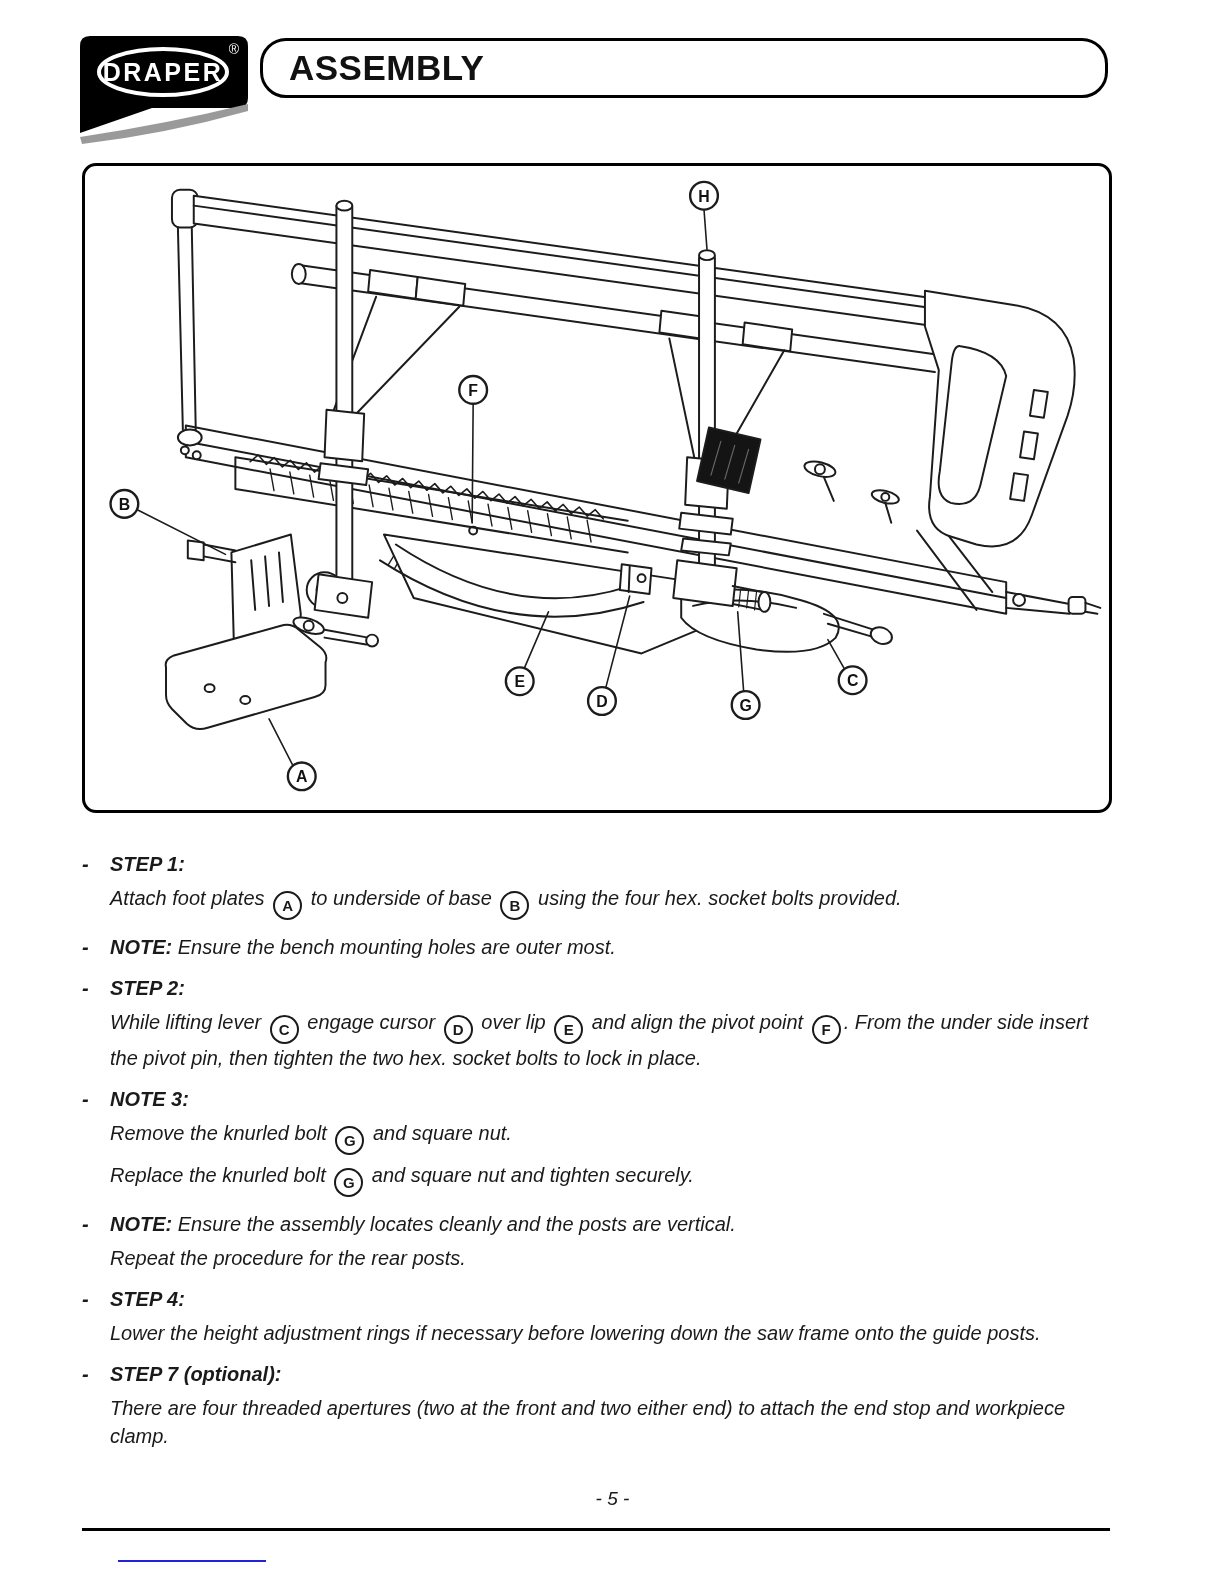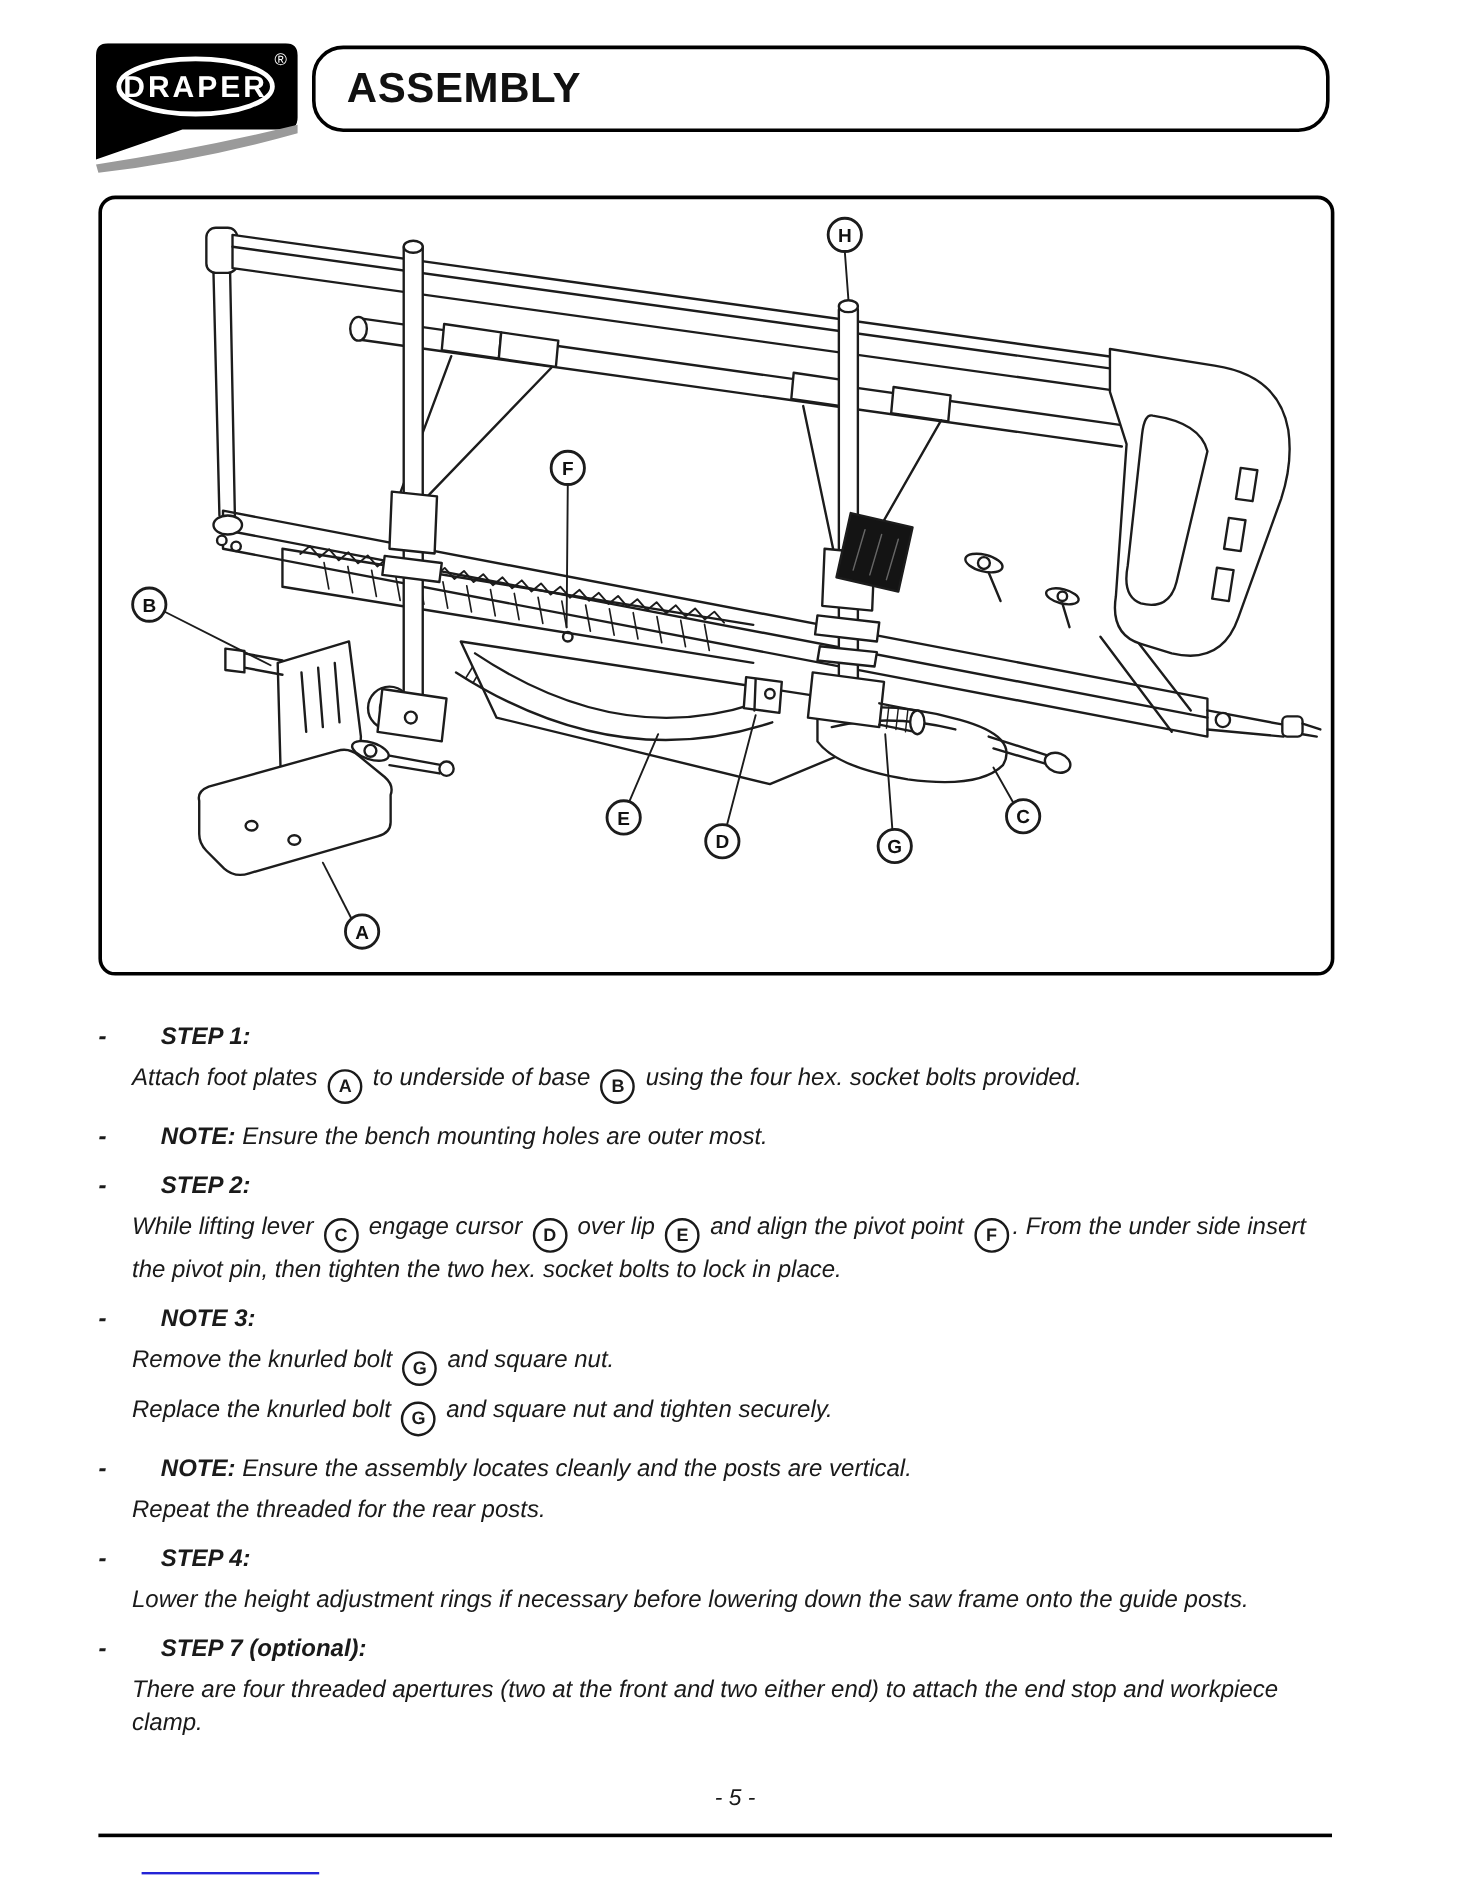--- a/index.html
+++ b/index.html
@@ -3,41 +3,41 @@
 <meta charset="utf-8">
 <style>
   html,body{margin:0;padding:0;background:#fff;}
   body{
     width:1225px;height:1585px;position:relative;overflow:hidden;
     font-family:"Liberation Sans",sans-serif;color:#1a1a1a;
   }
   
   .logo{position:absolute;left:80px;top:36px;width:172px;height:110px;}
   .title-box{
-    position:absolute;left:260px;top:38px;width:848px;height:72px;
+    position:absolute;left:260px;top:38px;width:848px;height:60px;
     border:3px solid #000;border-radius:26px;display:flex;align-items:center;
     box-sizing:border-box;padding-left:26px;
   }
   .title-box h1{margin:0;font-size:35px;letter-spacing:.5px;font-weight:bold;color:#111;}
   
   .figure{
     position:absolute;left:82px;top:163px;width:1030px;height:650px;
     border:3px solid #000;border-radius:14px;box-sizing:border-box;background:#fff;
   }
   .figure svg{display:block;width:100%;height:100%;}
   
   .instructions{
     position:absolute;left:82px;top:850px;width:1028px;
     font-style:italic;font-size:20px;line-height:28px;
   }
   .instruction{display:flex;margin:0 0 7px 0;}
   .dash{width:28px;flex:0 0 28px;font-weight:bold;}
   .ins-body{flex:1;}
   .ins-line{margin:0 0 6px 0;}
-  .ins-heading{font-weight:bold;margin-left:24px;}
+  .ins-heading{font-weight:bold;}
   .ref{
     display:inline-flex;align-items:center;justify-content:center;
     width:25px;height:25px;border:2px solid #1a1a1a;border-radius:50%;
     font-style:normal;font-weight:bold;font-size:15px;line-height:1;
     vertical-align:-6px;margin:0 3px;background:#fff;
   }
   
   .page-number{position:absolute;left:0;top:1488px;width:100%;text-align:center;
     font-size:19px;font-style:italic;}
   .footer-rule{position:absolute;left:82px;top:1528px;width:1028px;height:3px;background:#000;}
@@ -301,21 +301,21 @@
       <div class="ins-body">
         <p class="ins-line"><strong class="ins-heading">NOTE 3:</strong></p>
         <p class="ins-line">Remove the knurled bolt <span class="ref">G</span> and square nut.</p>
         <p class="ins-line">Replace the knurled bolt <span class="ref">G</span> and square nut and tighten securely.</p>
       </div>
     </div>
     <div class="instruction">
       <span class="dash">-</span>
       <div class="ins-body">
         <p class="ins-line"><strong class="ins-heading">NOTE:</strong> Ensure the assembly locates cleanly and the posts are vertical.</p>
-        <p class="ins-line">Repeat the threaded for the rear posts.</p>
+        <p class="ins-line">Repeat the procedure for the rear posts.</p>
       </div>
     </div>
     <div class="instruction">
       <span class="dash">-</span>
       <div class="ins-body">
         <p class="ins-line"><strong class="ins-heading">STEP 4:</strong></p>
         <p class="ins-line">Lower the height adjustment rings if necessary before lowering down the saw frame onto the guide posts.</p>
       </div>
     </div>
     <div class="instruction">

